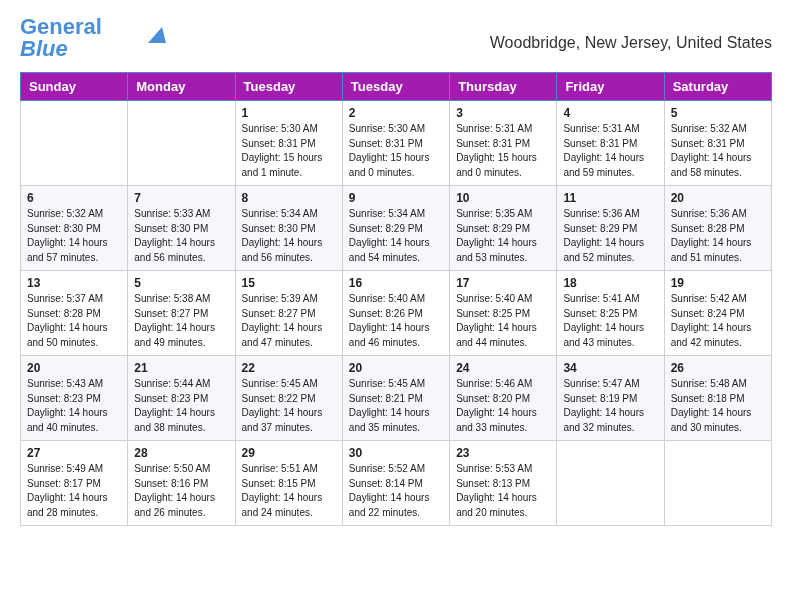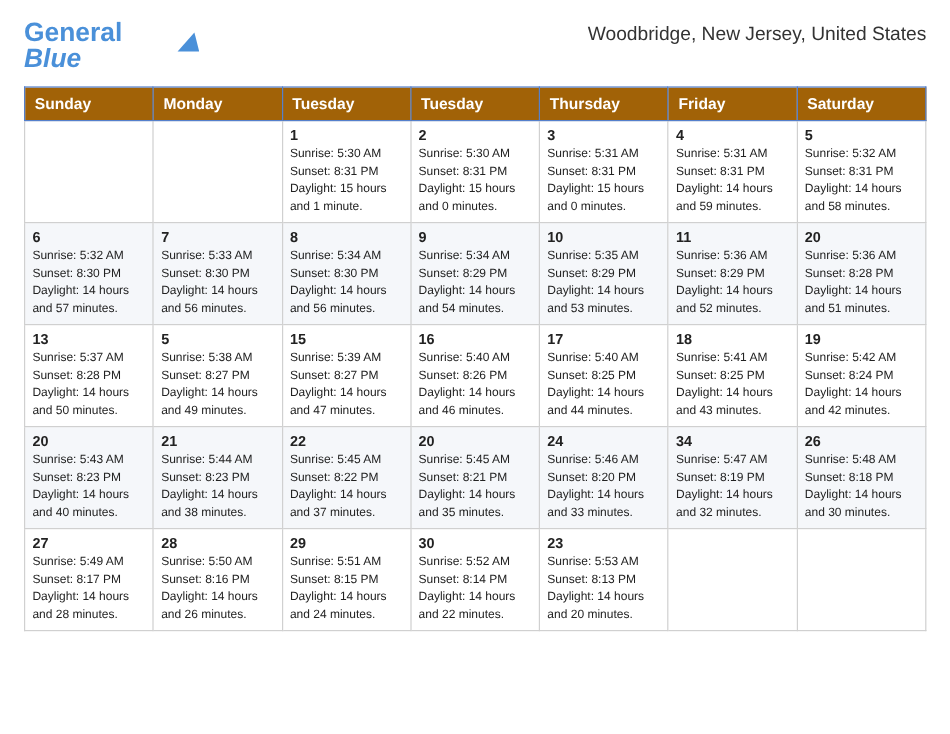--- a/index.html
+++ b/index.html
@@ -35,29 +35,29 @@
     }
     .month-title {
       font-size: 42px;
       font-weight: bold;
       color: #1a1a1a;
       line-height: 1.1;
     }
     .location {
       font-size: 16px;
       color: #333;
-      margin-top: 4px;
+      margin-top: 18px;
     }
     table {
       width: 100%;
       border-collapse: collapse;
       table-layout: fixed;
     }
     th {
-      background-color: #a16207;
+      background-color: #a21caf;
       color: #fff;
       text-align: left;
       padding: 6px 8px;
       font-size: 13px;
       font-weight: bold;
       border: 1px solid #5580cc;
     }
     td {
       vertical-align: top;
       border: 1px solid #d0d0d0;

